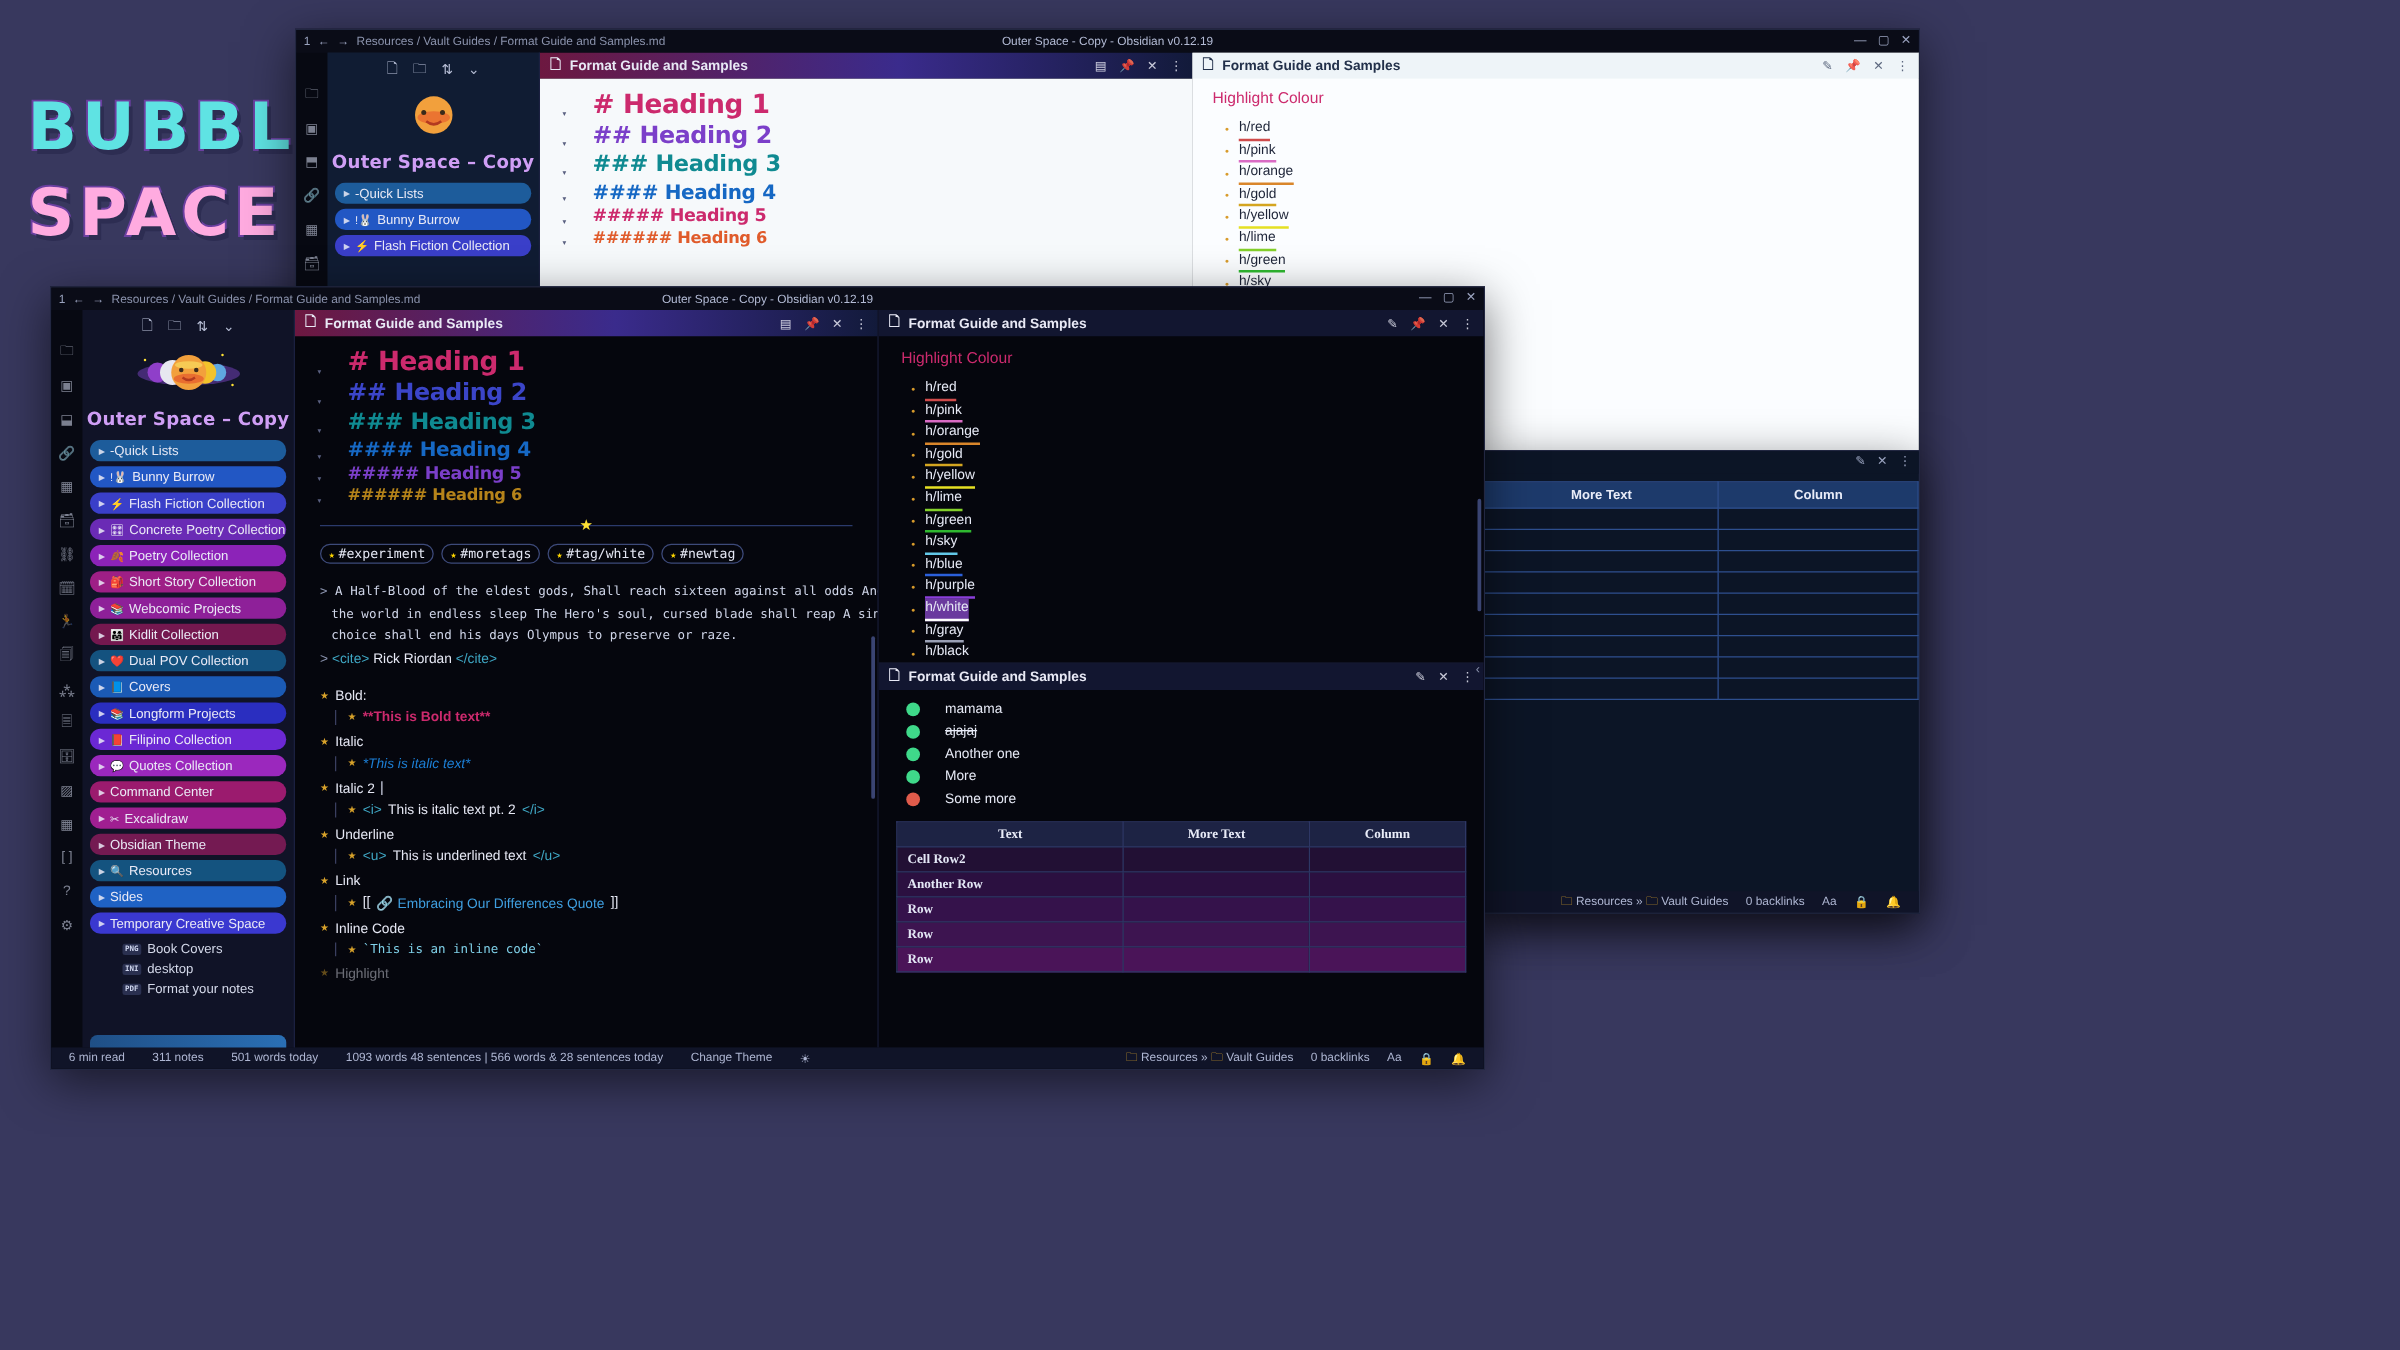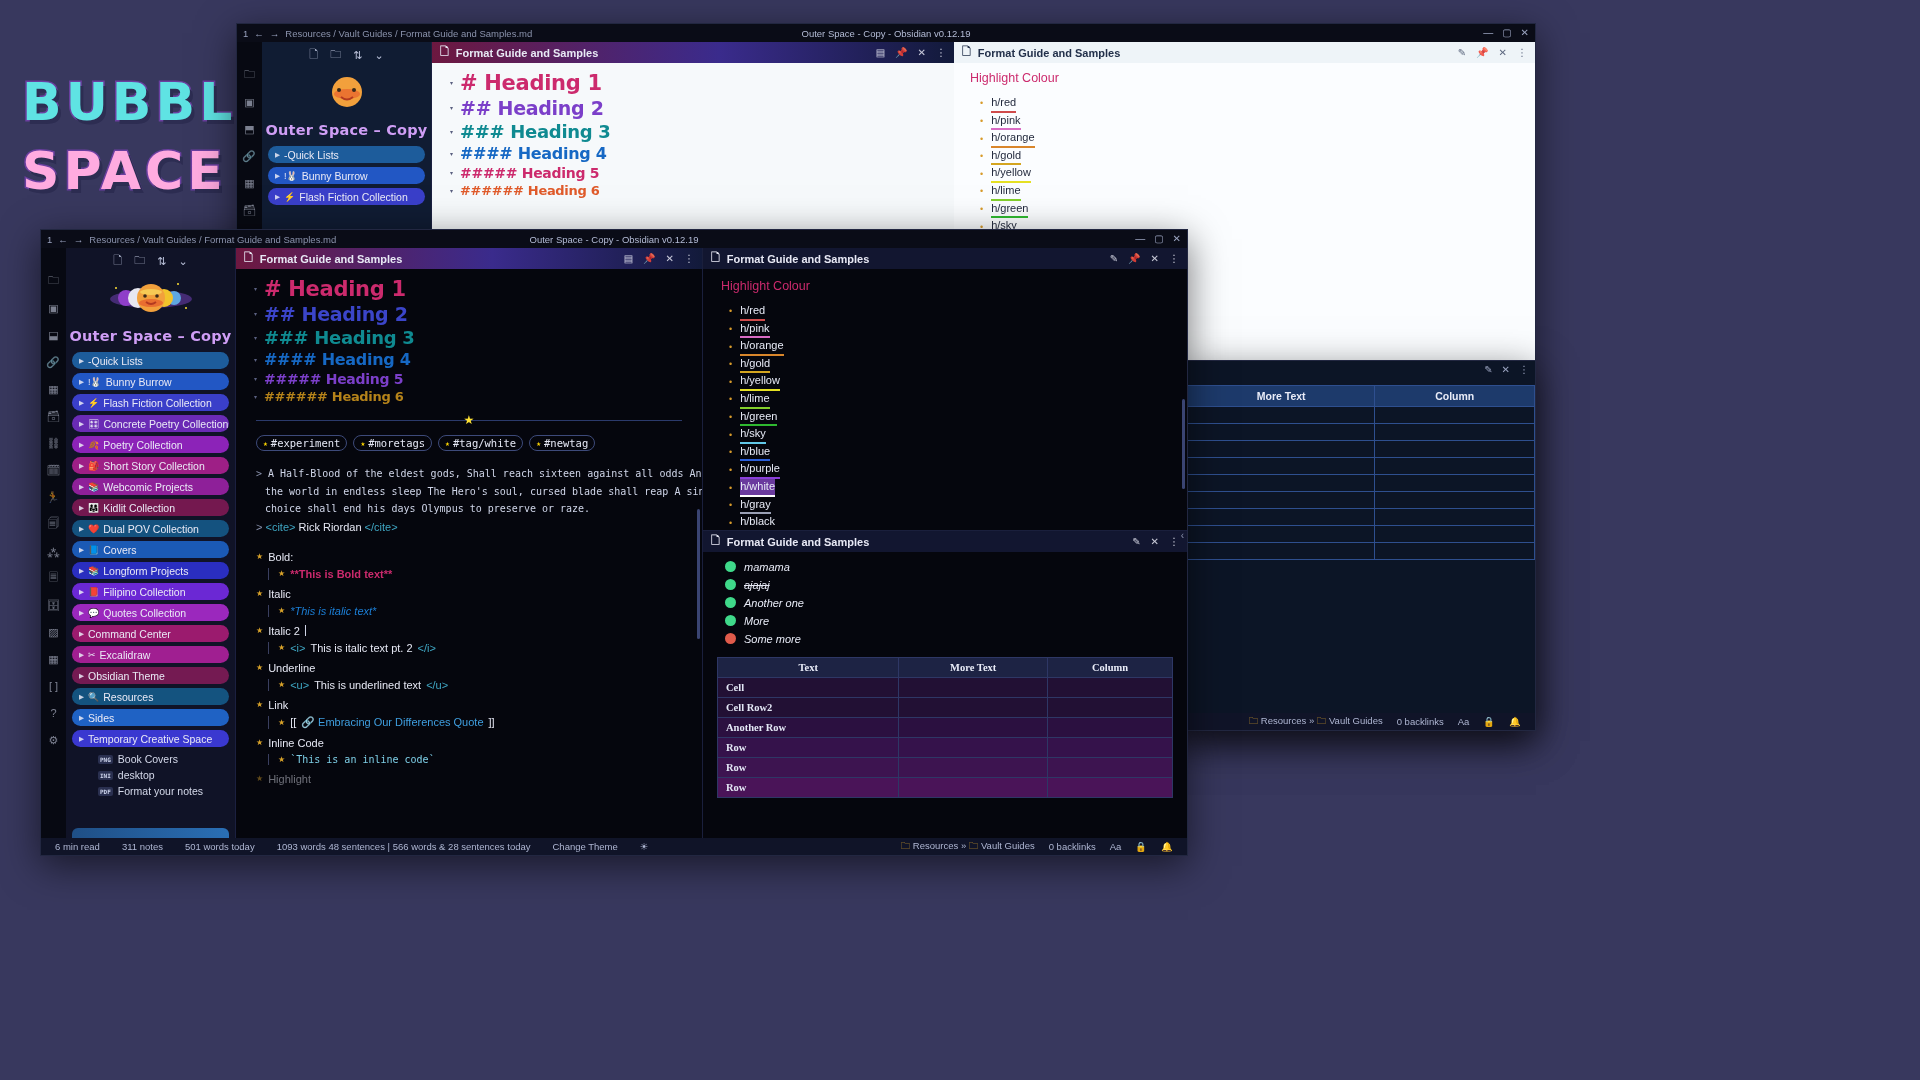--- a/index.html
+++ b/index.html
@@ -127,21 +127,21 @@
     height:21px; display:flex; align-items:center; gap:7px;
     padding:0 8px; font-size:11px; color:#e8e9f5;
     flex:0 0 auto; font-weight:bold;
   }
   .pane-head .ph-icons { margin-left:auto; display:flex; gap:10px; font-size:10px; opacity:.85; font-weight:normal;}
   .tabgrad-pink { background:linear-gradient(90deg,#6d1840,#3a2b8c 55%,#121a3a); }
   .tabgrad-dark { background:#121630; }
   .pane-body { flex:1 1 auto; overflow:hidden; position:relative; padding:8px 14px; }
 
   
-  .hrow { display:flex; align-items:center; gap:7px; margin:0 0 2px 4px; }
+  .hrow { display:flex; align-items:flex-end; gap:21px; margin:0 0 2px 4px; }
   .fold { font-size:6px; color:#5a6080; line-height:1; }
   .hd { font-family:"DejaVu Sans", sans-serif; font-weight:bold; letter-spacing:-.3px;}
   .h1 { font-size:21px; color:#cc2a6d; }
   .h2 { font-size:19px; color:#3b45c9; }
   .h3 { font-size:18px; color:#0f8a91; }
   .h4 { font-size:16px; color:#1668c4; }
   .h5 { font-size:14px; color:#7b3fc9; }
   .h6 { font-size:13px; color:#b5831a; }
 
   .divider {
@@ -195,22 +195,22 @@
   .hl-list { margin-left:12px; }
   .hl-item {
     display:flex; align-items:center; gap:8px;
     font-size:11px; color:#e7eaf6; line-height:1.42;
   }
   .hl-dot { color:#d89b2b; font-size:9px; }
   .hl-tx { border-bottom:2px solid; padding-bottom:0px; }
 
   
   .cb-item {
-    display:flex; align-items:flex-start; gap:8px;
-    font-size:11px; color:#e7eaf6; margin:3px 0 6px 8px;font-style:italic;
+    display:flex; align-items:flex-end; gap:20px;
+    font-size:11px; color:#e7eaf6; margin:3px 0 6px 8px;
   }
   .cb-dot { width:11px; height:11px; border-radius:50%; display:inline-block; }
   .strike { text-decoration:line-through; }
 
   
   table.md { border-collapse:collapse; width:100%; margin-top:12px; font-size:10.5px;font-family:Liberation Serif, serif; }
   table.md th {
     background:#1d2344; color:#e9ecf8; font-weight:bold;
     border:1px solid #2e3765; padding:4px 8px; text-align:center;
   }
@@ -938,25 +938,20 @@
                 <table class="md">
                   <thead>
                       <tr id="md-head">
                         <th>Text</th>
                         <th>More Text</th>
                         <th>Column</th>
                       </tr>
                     </thead>
                   <tbody id="md-body">
                       <tr class="tr-a">
-                        <td>Cell</td>
-                        <td></td>
-                        <td></td>
-                      </tr>
-                      <tr class="tr-a">
                         <td>Cell Row2</td>
                         <td></td>
                         <td></td>
                       </tr>
                       <tr class="tr-b">
                         <td>Another Row</td>
                         <td></td>
                         <td></td>
                       </tr>
                       <tr class="tr-c">

